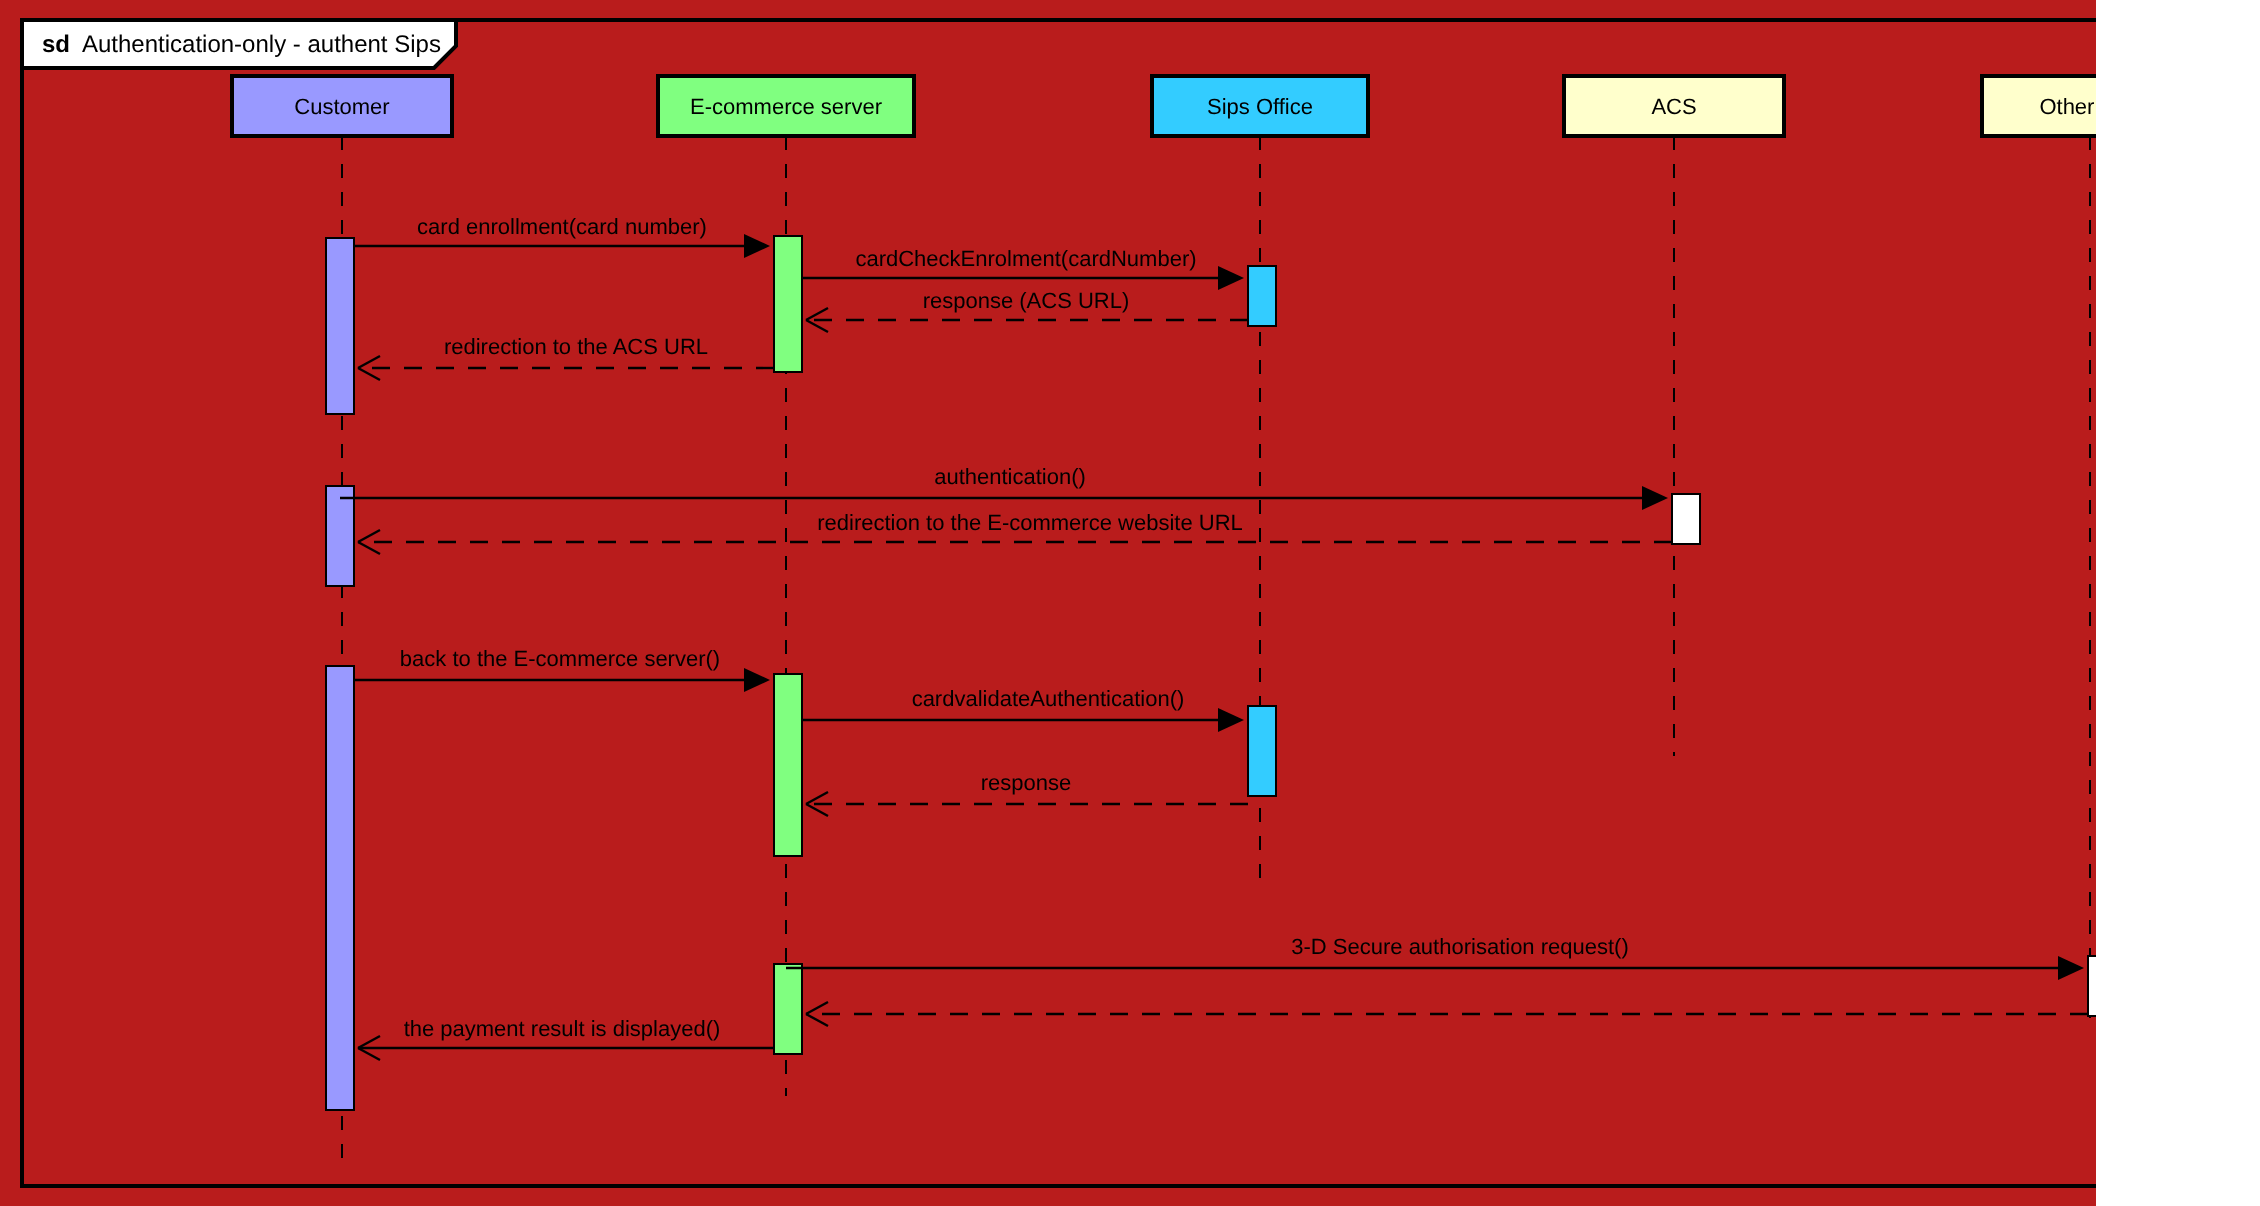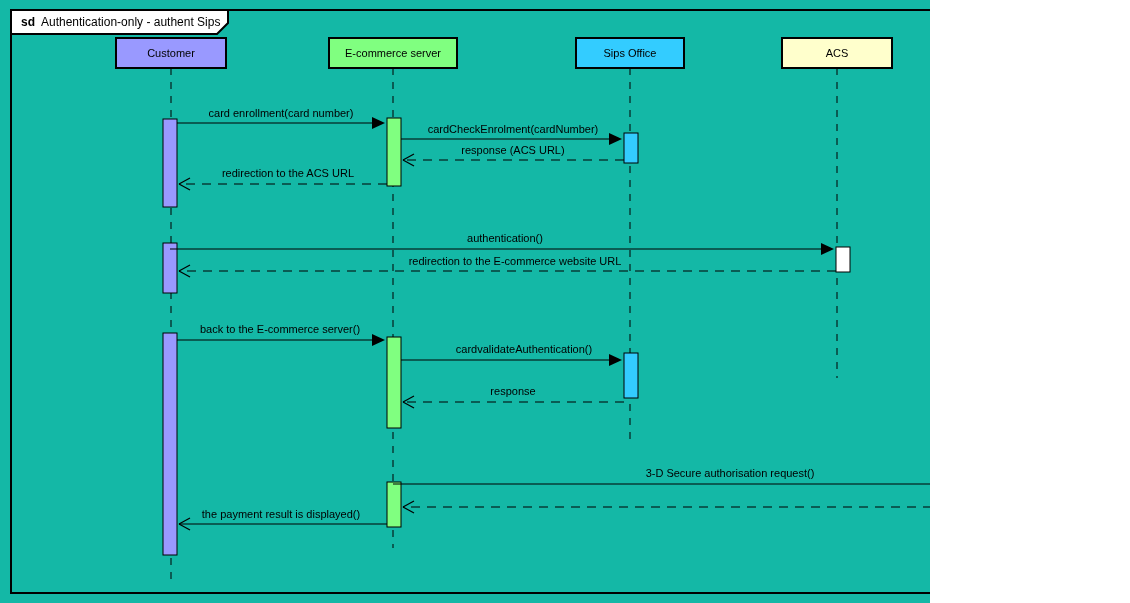--- a/index.html
+++ b/index.html
@@ -5,23 +5,23 @@
   html, body {
     margin: 0;
     padding: 0;
     background: #ffffff;
   }
   body {
     font-family: "Liberation Sans", sans-serif;
   }
   #diagram-root {
     position: relative;
-    width: 930px;
+    width: 1048px;
     height: 603px;
-    background: #14b8a6;
+    background: #b91c1c;
     overflow: hidden;
   }
   svg#sequence-diagram {
     display: block;
     width: 1130px;
     height: 603px;
   }
   .frame-border {
     fill: none;
     stroke: #000000;

